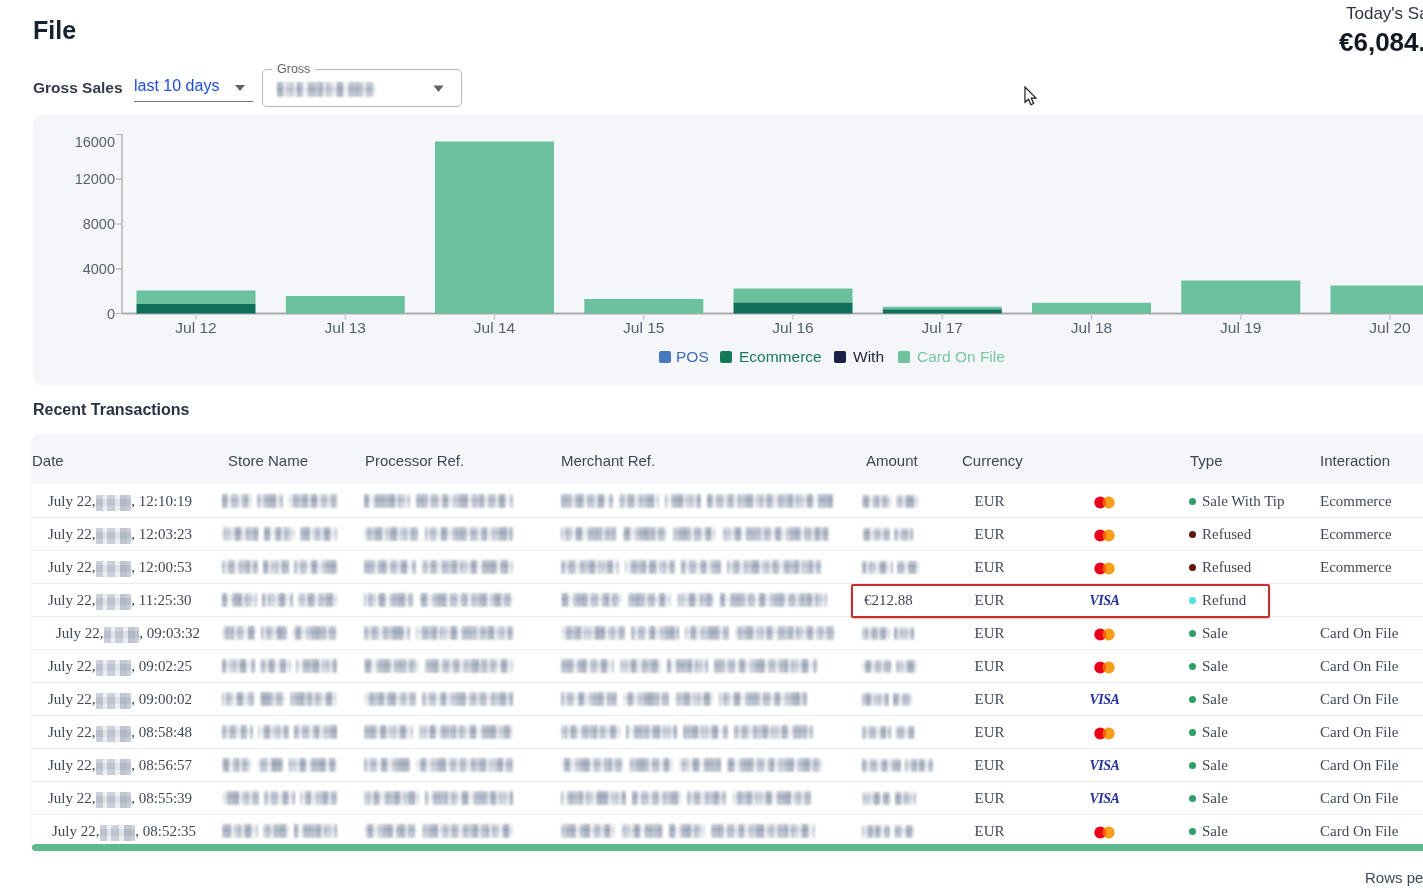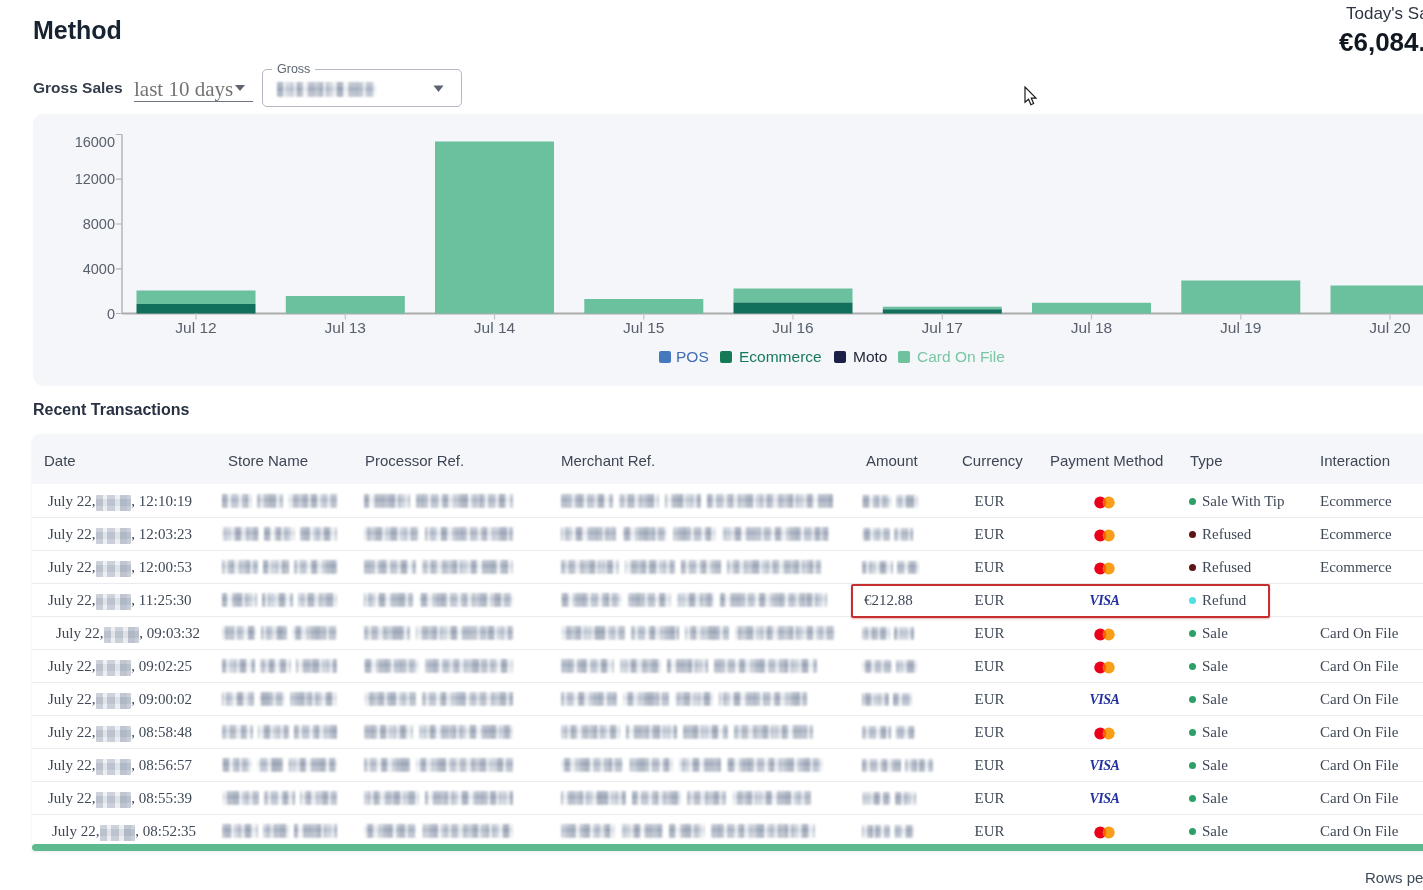--- a/index.html
+++ b/index.html
@@ -36,26 +36,26 @@
  filter:blur(.7px);}
 .hdrcell{position:absolute;top:2px;height:50px;line-height:50px;font-size:15px;color:#3d4654;white-space:nowrap;}
 .row{position:absolute;left:0;width:1402px;height:33px;border-bottom:1px solid #e9ebef;background:#fff;}
 .cell{position:absolute;top:0;height:32px;line-height:32px;font-size:15px;color:#3e4856;white-space:nowrap;font-family:Liberation Serif, serif;}
 .dot{display:inline-block;width:7px;height:7px;border-radius:50%;margin-right:6px;position:relative;top:-1px;}
 .visa{font-style:italic;font-weight:bold;color:#2332a0;font-size:14px;letter-spacing:-0.5px;}
 </style></head>
 <body>
 <div id="root">
 
-<div class="abs" style="left:33px;top:16px;font-size:25px;font-weight:bold;color:#172330;">Method</div>
+<div class="abs" style="left:33px;top:16px;font-size:25px;font-weight:bold;color:#172330;">File</div>
 <div class="abs" style="left:1346px;top:4px;font-size:17px;color:#2d3542;white-space:nowrap;">Today's Sales</div>
 <div class="abs" style="left:1339px;top:27px;font-size:26px;font-weight:bold;color:#111821;white-space:nowrap;">€6,084.10</div>
 
 <div class="abs" style="left:33px;top:79px;font-size:15.5px;font-weight:bold;color:#333c4a;">Gross Sales</div>
-<div class="abs" style="left:134px;top:77px;font-size:21px;color:#737373;font-family:Liberation Serif, serif;">last 10 days</div>
+<div class="abs" style="left:134px;top:77px;font-size:16px;color:#1d4ed8;">last 10 days</div>
 <svg class="abs" style="left:234px;top:84px;" width="12" height="8">
       <path d="M1 1 L11 1 L6 7 Z" fill="#5c6470"></path>
     </svg>
 <div class="abs" style="left:134px;top:101px;width:119px;height:0;border-top:1.5px solid #6e7582;"></div>
 
 <div class="abs" style="left:262px;top:69px;width:200px;height:38px;border:1px solid #b3b9c3;border-radius:5px;"></div>
 <div class="abs" style="left:272px;top:62px;background:#fff;padding:0 5px;font-size:12.5px;color:#5d6570;">Gross</div>
 <span class="mz abs" style="left:277px;top:82px;width:99px;height:15px;"></span>
 <svg class="abs" style="left:432px;top:84px;" width="13" height="9">
       <path d="M1.5 1.5 L11.5 1.5 L6.5 8 Z" fill="#5c6470"></path>
@@ -104,36 +104,35 @@
 <line x1="1207.8" y1="199.5" x2="1207.8" y2="205.5" stroke="#c4c4c4" stroke-width="1.2"></line>
 <text x="1207.8" y="219.0" text-anchor="middle" font-size="15.5" fill="#57606c">Jul 19</text>
 <line x1="1357.0" y1="199.5" x2="1357.0" y2="205.5" stroke="#c4c4c4" stroke-width="1.2"></line>
 <text x="1357.0" y="219.0" text-anchor="middle" font-size="15.5" fill="#57606c">Jul 20</text>
 </svg>
 <div style="position:absolute;left:626px;top:237px;width:12px;height:12px;border-radius:2px;background:#4678be;"></div>
 <div style="position:absolute;left:643px;top:234px;font-size:15.5px;color:#3f6db4;white-space:nowrap;">POS</div>
 <div style="position:absolute;left:687px;top:237px;width:12px;height:12px;border-radius:2px;background:#147a58;"></div>
 <div style="position:absolute;left:706px;top:234px;font-size:15.5px;color:#15795a;white-space:nowrap;">Ecommerce</div>
 <div style="position:absolute;left:801px;top:237px;width:12px;height:12px;border-radius:2px;background:#1b2046;"></div>
-<div style="position:absolute;left:820px;top:234px;font-size:15.5px;color:#232838;white-space:nowrap;">Moto</div>
+<div style="position:absolute;left:820px;top:234px;font-size:15.5px;color:#232838;white-space:nowrap;">With</div>
 <div style="position:absolute;left:865px;top:237px;width:12px;height:12px;border-radius:2px;background:#6ec29e;"></div>
 <div style="position:absolute;left:884px;top:234px;font-size:15.5px;color:#79c7a2;white-space:nowrap;">Card On File</div>
 </div>
 
 <div class="abs" style="left:33px;top:401px;font-size:16px;font-weight:bold;color:#273142;">Recent Transactions</div>
 
 <div class="abs" style="left:32px;top:434px;width:1402px;height:417px;background:#fff;border-radius:8px 0 0 0;box-shadow:0 1px 3px rgba(60,64,80,0.10);overflow:hidden;">
   <div class="abs" style="left:0;top:0;width:1402px;height:50px;background:#f5f6fa;border-radius:8px 0 0 0;">
-    <div class="hdrcell" style="left:12px;">Date</div>
+    <div class="hdrcell" style="left:0;">Date</div>
     <div class="hdrcell" style="left:196px;">Store Name</div>
     <div class="hdrcell" style="left:333px;">Processor Ref.</div>
     <div class="hdrcell" style="left:529px;">Merchant Ref.</div>
     <div class="hdrcell" style="left:834px;">Amount</div>
     <div class="hdrcell" style="left:930px;">Currency</div>
-    <div class="hdrcell" style="left:1018px;">Payment Method</div>
     <div class="hdrcell" style="left:1158px;">Type</div>
     <div class="hdrcell" style="left:1288px;">Interaction</div>
   </div>
   <div class="row" style="top:51px;">
     <div class="cell" style="left:16px;">July 22, <span class="mzl" style="width:35px;height:16px;margin-left:-3px;"></span>, 12:10:19</div>
     <span class="mz abs" style="left:190px;top:9px;width:30px;height:14px;background-position:0 0,-0px 0,-5px 0,0 0;"></span>
     <span class="mz abs" style="left:225px;top:9px;width:26px;height:14px;background-position:0 0,-13px 0,-2px 0,0 0;"></span>
     <span class="mz abs" style="left:256px;top:9px;width:49px;height:14px;background-position:0 0,-26px 0,-28px 0,0 0;"></span>
     <span class="mz abs" style="left:332px;top:9px;width:46px;height:14px;background-position:0 0,-21px 0,-18px 0,0 0;"></span>
     <span class="mz abs" style="left:384px;top:9px;width:97px;height:14px;background-position:0 0,-34px 0,-15px 0,0 0;"></span>

